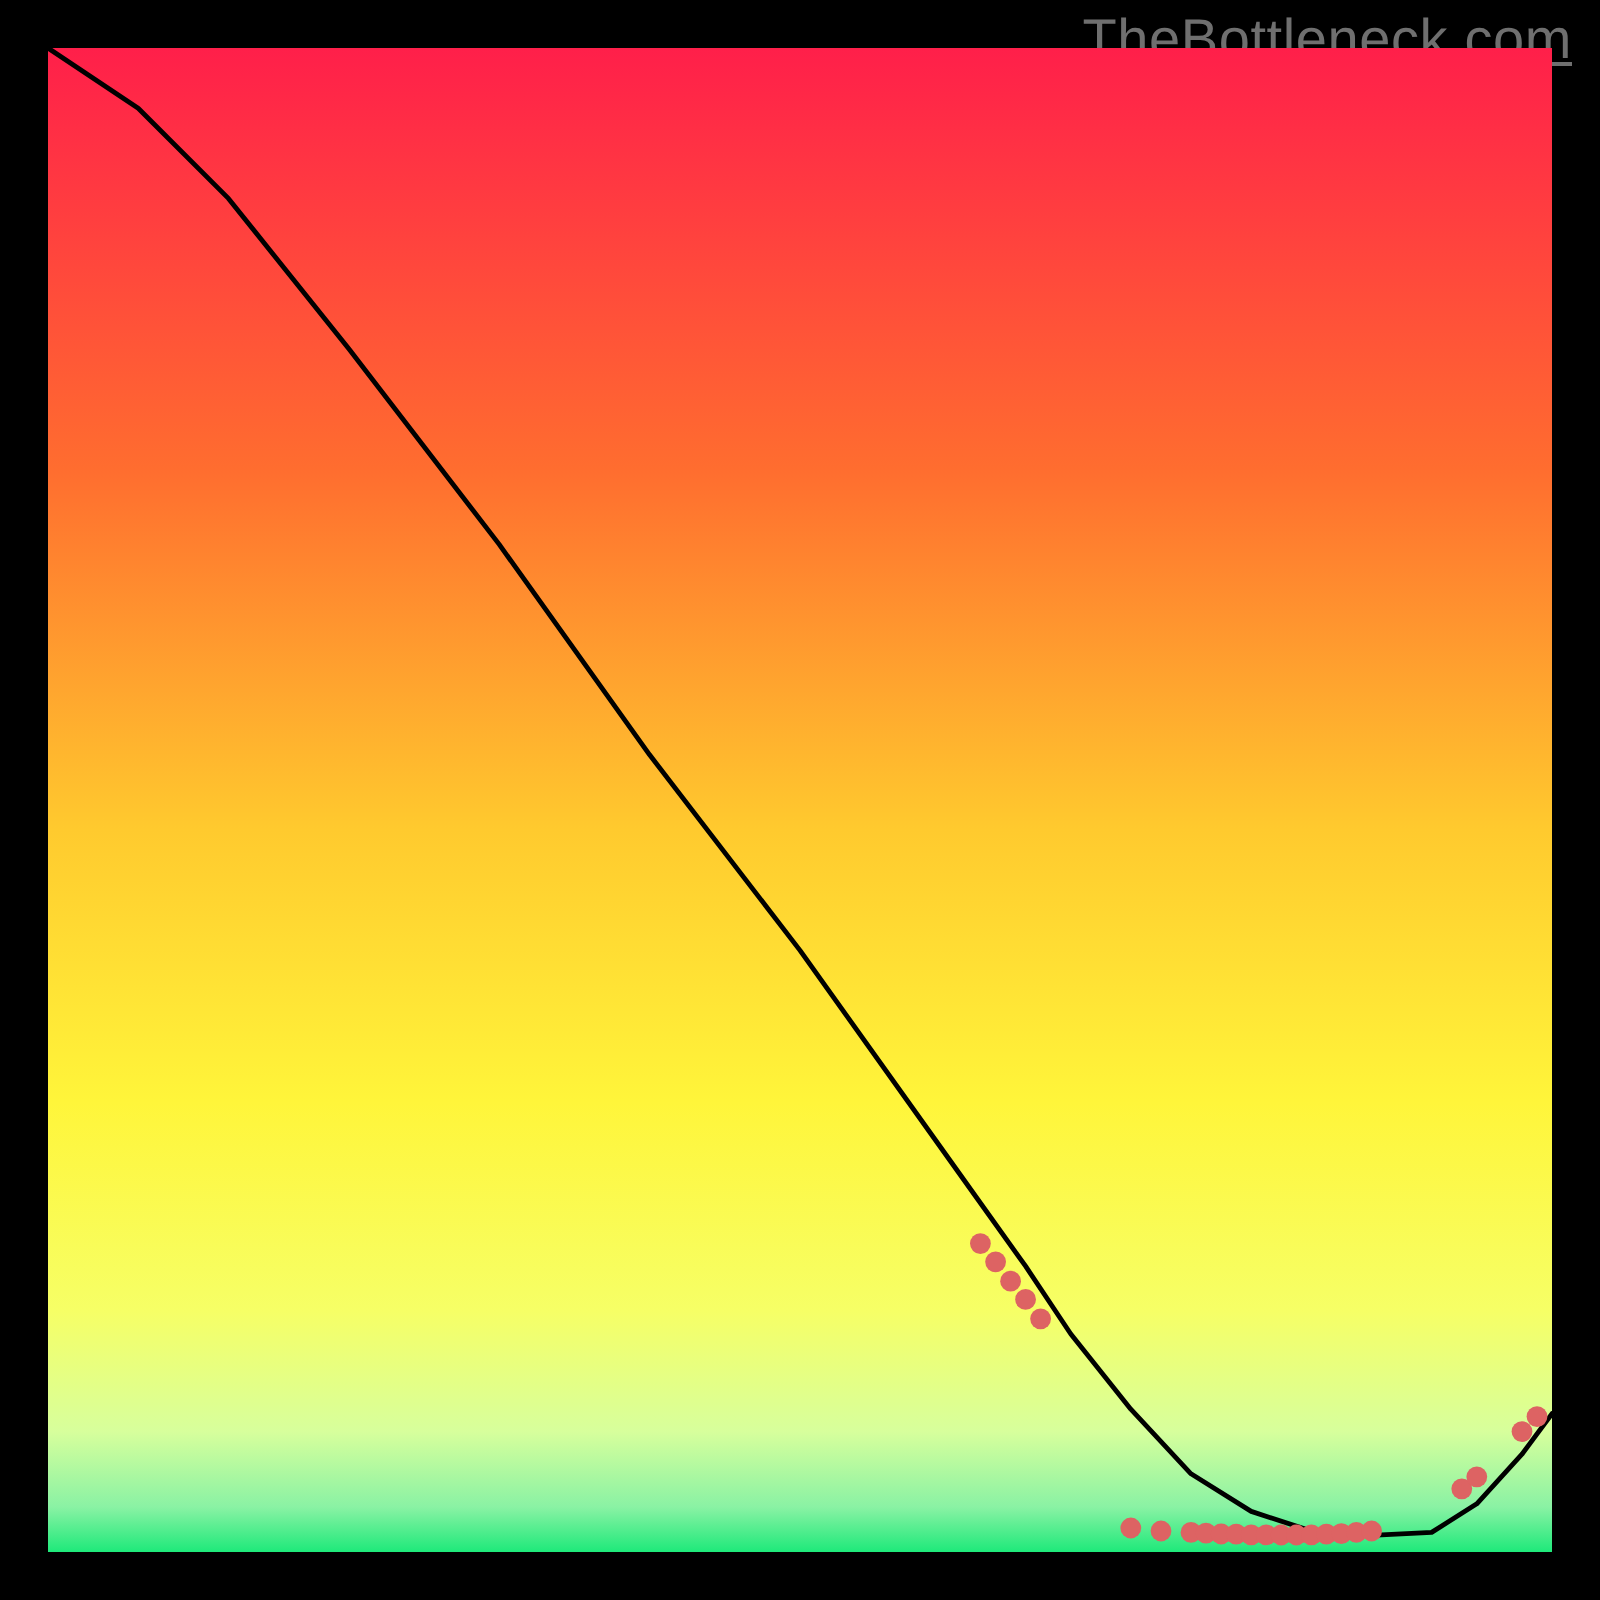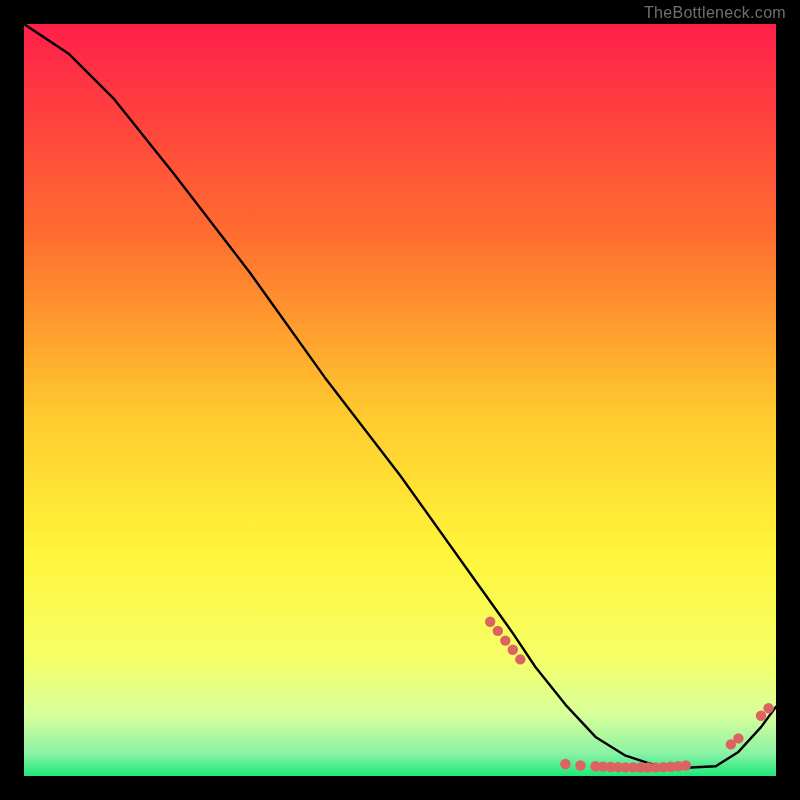--- a/index.html
+++ b/index.html
@@ -15,24 +15,25 @@
     position: relative;
     width: 800px;
     height: 800px;
     background: #000;
   }
   .watermark {
     position: absolute;
     top: 4px;
     right: 14px;
     color: #6f6f6f;
-    font-size: 16px;
+    font-size: 28px;
     letter-spacing: 0.3px;
     font-weight: 500;
     user-select: none;
+    text-decoration: underline;
   }
   .plot {
     position: absolute;
     left: 24px;
     top: 24px;
     width: 752px;
     height: 752px;
   }
   .plot svg {
     display: block;

